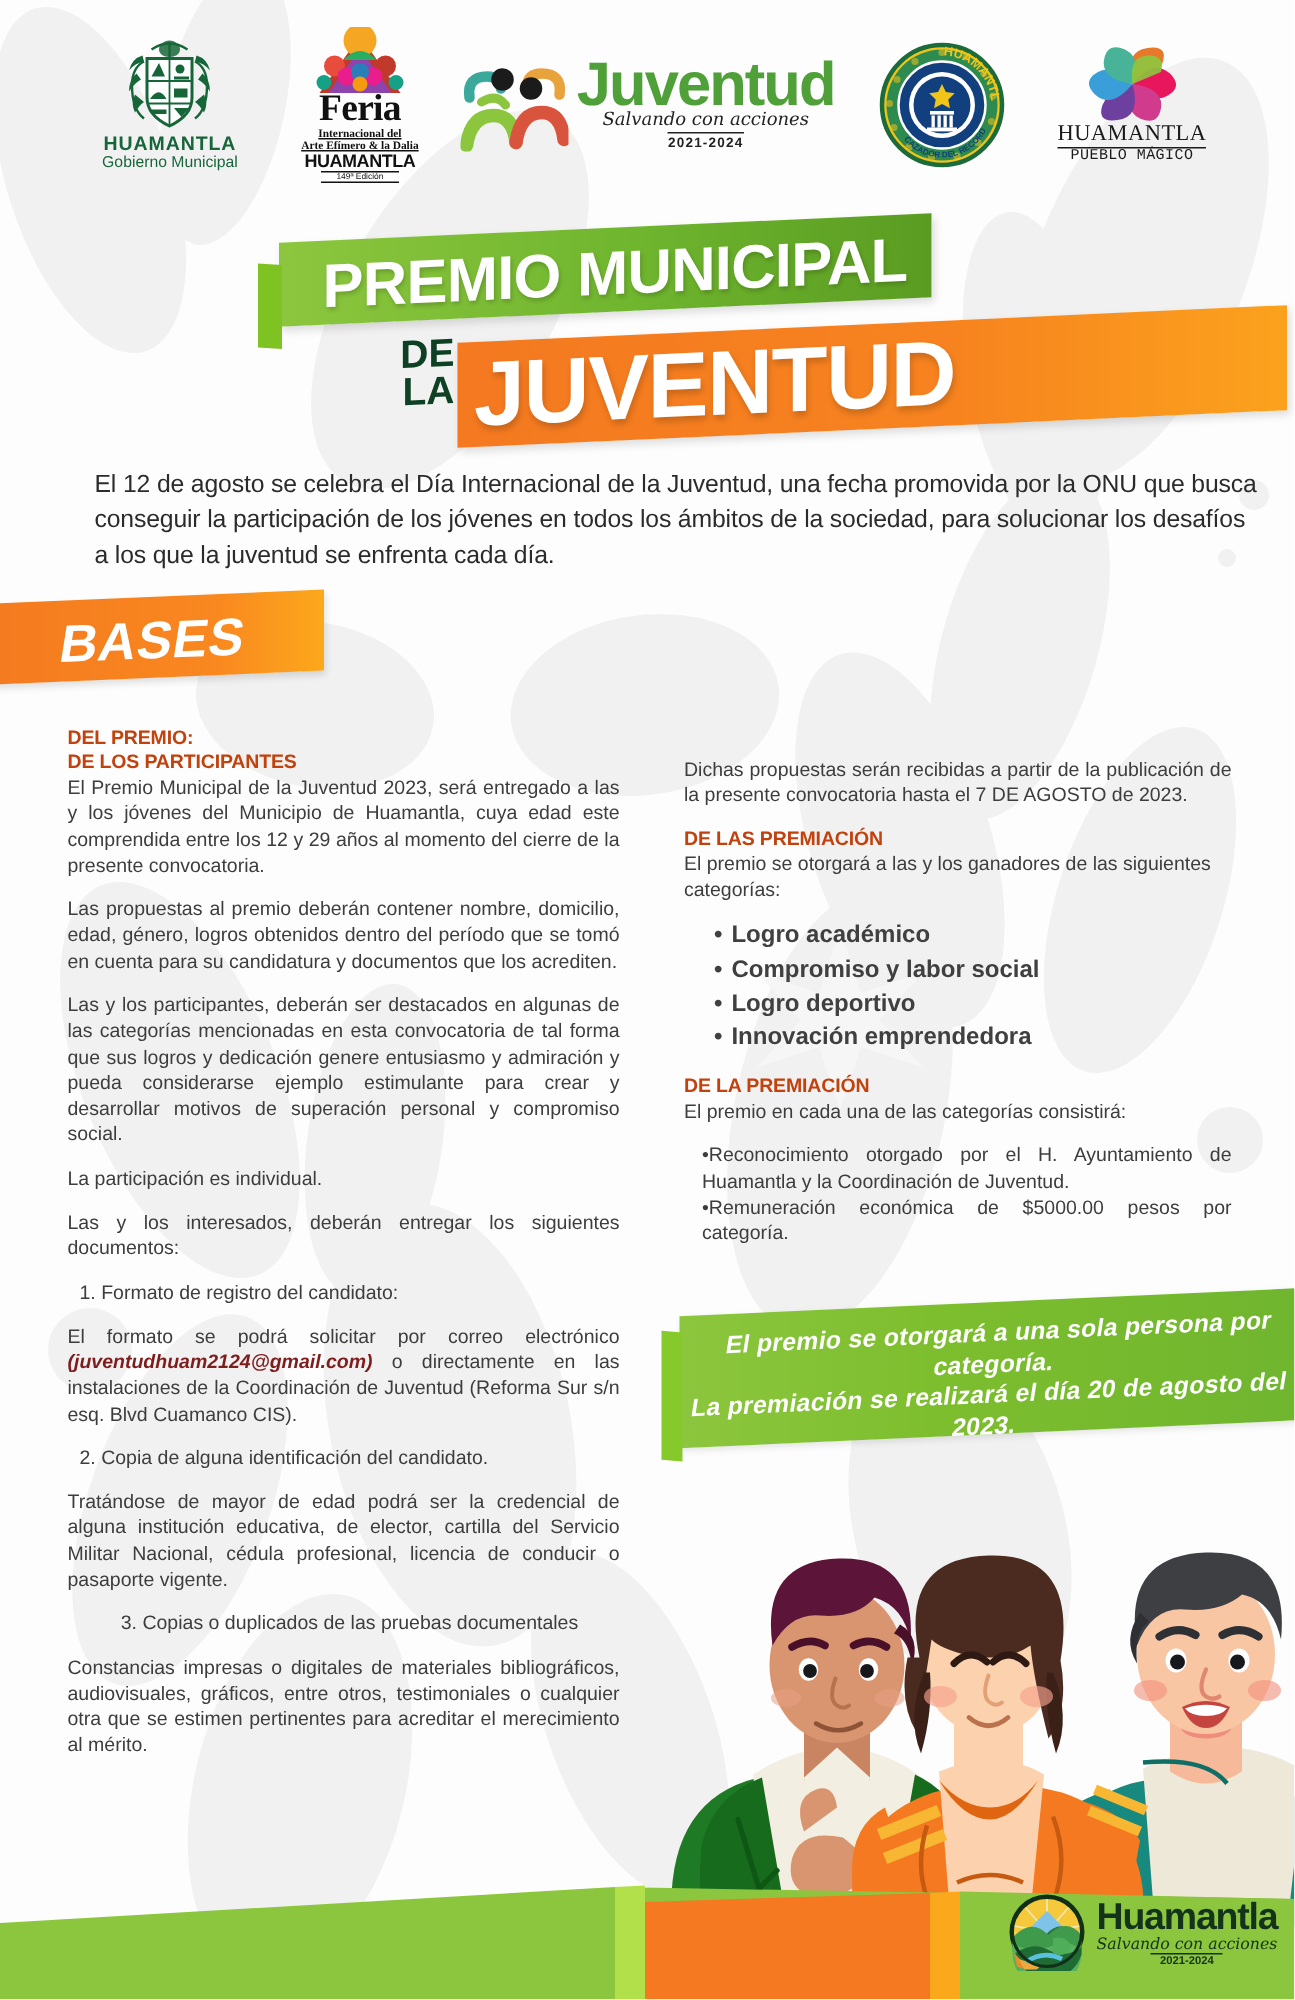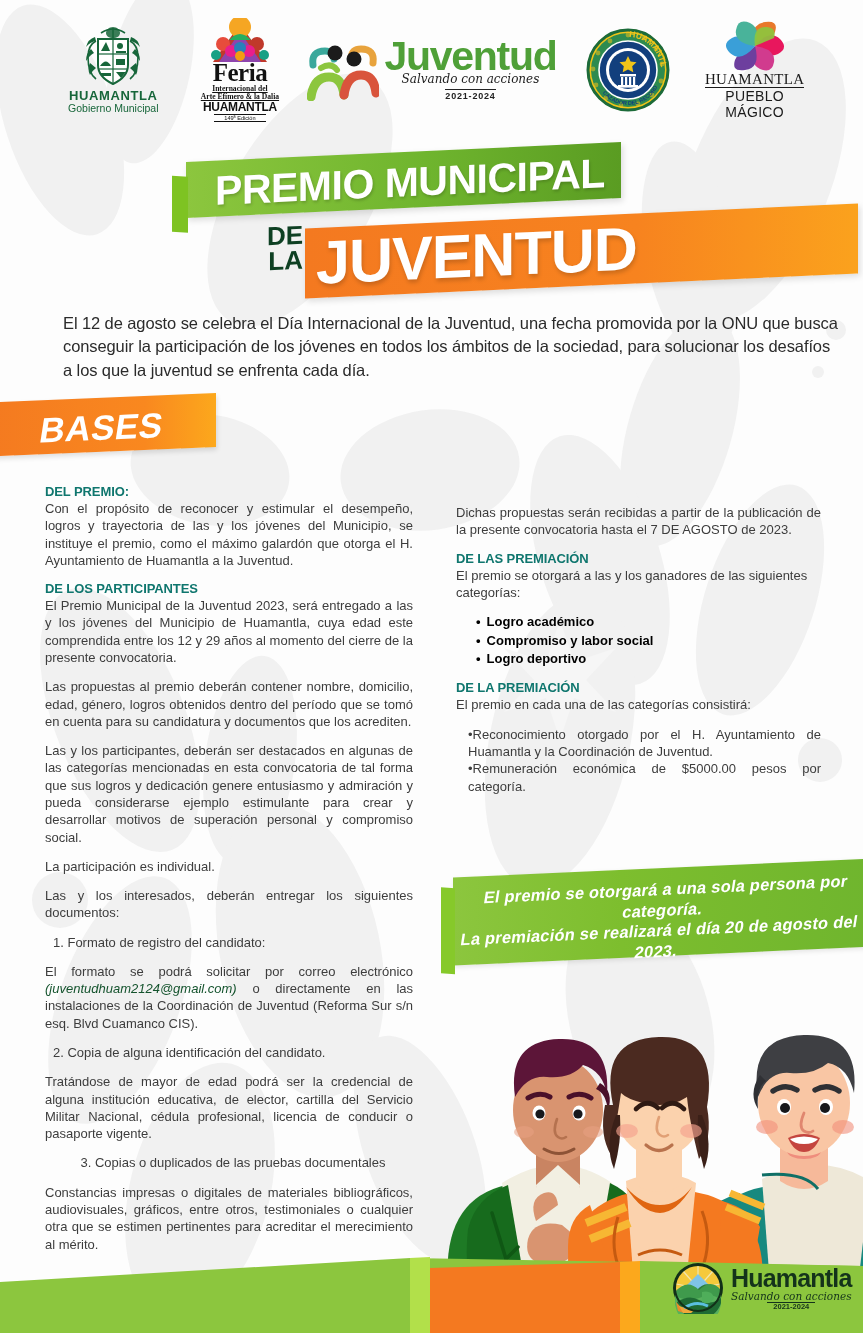--- a/index.html
+++ b/index.html
@@ -55,21 +55,21 @@
     font-size: 12px; color: #222; text-align: center; line-height: 1; margin-top: -2px;
   }
   .juv-years { font-size: 9px; font-weight: bold; color: #222; letter-spacing: .8px; text-align: center;
                border-top: 1px solid #222; display:inline-block; padding-top:1px; margin-top:1px;}
 
   .logo-guinness { width: 90px; }
 
   .logo-pueblo { width: 110px; text-align: center; }
   .pm-l1 { font-family:"Liberation Serif",serif; font-size: 15px; letter-spacing: .3px; color:#1a1a1a;
            border-bottom: 1.5px solid #1a1a1a; display:inline-block; line-height:1.05;}
-  .pm-l2 { font-family:Liberation Sans, sans-serif; font-size: 14px; letter-spacing: .3px; color:#1a1a1a; line-height:1.15;}
+  .pm-l2 { font-family:Liberation Mono, monospace; font-size: 10px; letter-spacing: .3px; color:#1a1a1a; line-height:1.15;}
 
   
   .title-wrap { position: absolute; top: 146px; left: 0; width: 863px; height: 150px; z-index: 6; }
 
   .band-green {
     position: absolute; left: 186px; top: 6px; width: 435px; height: 56px;
     background: linear-gradient(90deg,#8cc63e 0%, #6fb52e 55%, #5a9c22 100%);
     transform: skewY(-2.6deg);
     box-shadow: 2px 3px 6px rgba(0,0,0,.13);
   }
@@ -123,25 +123,25 @@
     color:#fff; font-size:35px; font-weight:bold; line-height:46px; letter-spacing:.5px;
   }
 
   
   .col { position:absolute; z-index:6; color:#3b3b3b; }
   .col-left  { left: 45px;  top: 484px; width: 368px; }
   .col-right { left: 456px; top: 488px; width: 365px; margin-top: 16px; }
 
   .col p { font-size: 13px; line-height: 1.33; text-align: justify; color:#3d3d3d; margin-bottom: 12px; }
   .col p.nojust { text-align: left; }
-  .sec-head { font-size: 13px; font-weight: bold; color:#0f766e; margin-bottom: 1px; letter-spacing:-.1px; }
+  .sec-head { font-size: 13px; font-weight: bold; color:#c2410c; margin-bottom: 1px; letter-spacing:-.1px; }
   .tight { margin-bottom: 0; }
-  .email { font-weight: normal; font-style: italic; color:#14532d; }
+  .email { font-weight: bold; font-style: italic; color:#7f1d1d; }
   .catlist { list-style:none; margin: 6px 0 12px 20px; }
-  .catlist li { font-size: 13px; font-weight: bold; color:#000000; line-height: 1.42; }
+  .catlist li { font-size: 16px; font-weight: bold; color:#404040; line-height: 1.42; }
   .catlist li::before { content:"\2022"; margin-right: 6px; }
   .prizelist { margin: 6px 0 0 12px; }
   .prizelist p { margin-bottom: 0; }
 
   
   .callout {
     position:absolute; left:453px; top:868px; width:420px; height:88px; z-index:6;
     background: linear-gradient(90deg,#8cc63e 0%, #7dbe2e 40%, #6fb52e 100%);
     transform: skewY(-2.6deg);
     box-shadow: 1px 2px 5px rgba(0,0,0,.10);
@@ -360,21 +360,20 @@
     <div class="band-orange-txt">JUVENTUD</div>
   </div>
 
   <p class="intro">El 12 de agosto se celebra el Día Internacional de la Juventud, una fecha promovida por la ONU que busca conseguir la participación de los jóvenes en todos los ámbitos de la sociedad, para solucionar los desafíos a los que la juventud se enfrenta cada día.</p>
 
   <div class="bases-band"></div>
   <div class="bases-txt">BASES</div>
 
   <div class="col col-left">
     <div class="sec-head">DEL PREMIO:</div>
-    <p>Con el propósito de reconocer y estimular el desempeño, logros y trayectoria de las y los jóvenes del Municipio, se instituye el premio, como el máximo galardón que otorga el H. Ayuntamiento de Huamantla a la Juventud.</p>
 
     <div class="sec-head">DE LOS PARTICIPANTES</div>
     <p>El Premio Municipal de la Juventud 2023, será entregado a las y los jóvenes del Municipio de Huamantla, cuya edad este comprendida entre los 12 y 29 años al momento del cierre de la presente convocatoria.</p>
     <p>Las propuestas al premio deberán contener nombre, domicilio, edad, género, logros obtenidos dentro del período que se tomó en cuenta para su candidatura y documentos que los acrediten.</p>
     <p>Las y los participantes, deberán ser destacados en algunas de las categorías mencionadas en esta convocatoria de tal forma que sus logros y dedicación genere entusiasmo y admiración y pueda considerarse ejemplo estimulante para crear y desarrollar motivos de superación personal y compromiso social.</p>
 
     <p class="nojust tight">La participación es individual.</p>
     <p>Las y los interesados, deberán entregar los siguientes documentos:</p>
 
     <p class="nojust tight" style="text-indent:8px;">1. Formato de registro del candidato:</p>
@@ -390,20 +389,21 @@
   <div class="col col-right">
     <p>Dichas propuestas serán recibidas a partir de la publicación de la presente convocatoria hasta el 7 DE AGOSTO de 2023.</p>
 
     <div class="sec-head">DE LAS PREMIACIÓN</div>
     <p class="nojust tight">El premio se otorgará a las y los ganadores de las siguientes categorías:</p>
 
     <ul class="catlist">
       <li>Logro académico</li>
       <li>Compromiso y labor social</li>
       <li>Logro deportivo</li>
+      <li>Innovación emprendedora</li>
     </ul>
 
     <div class="sec-head">DE LA PREMIACIÓN</div>
     <p class="nojust tight">El premio en cada una de las categorías consistirá:</p>
 
     <div class="prizelist">
       <p style="margin-top:9px;">•Reconocimiento otorgado por el H. Ayuntamiento de Huamantla y la Coordinación de Juventud.</p>
       <p>•Remuneración económica de $5000.00 pesos por categoría.</p>
     </div>
   </div>

